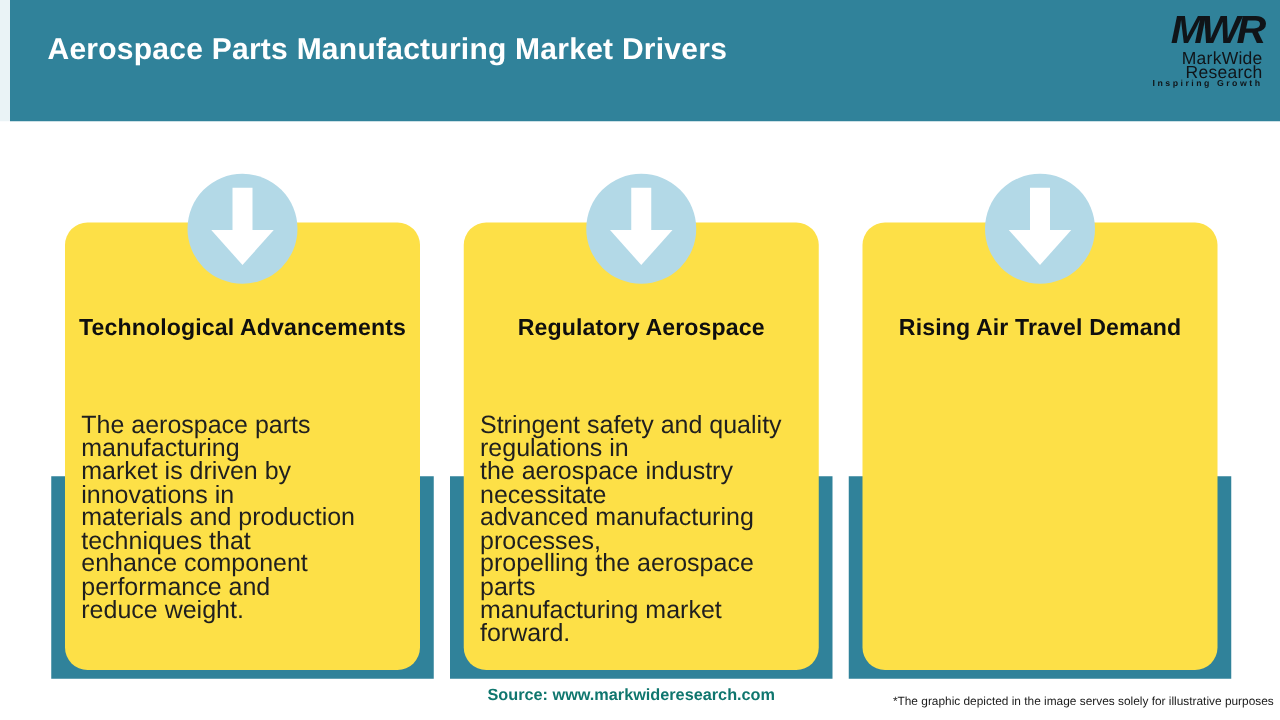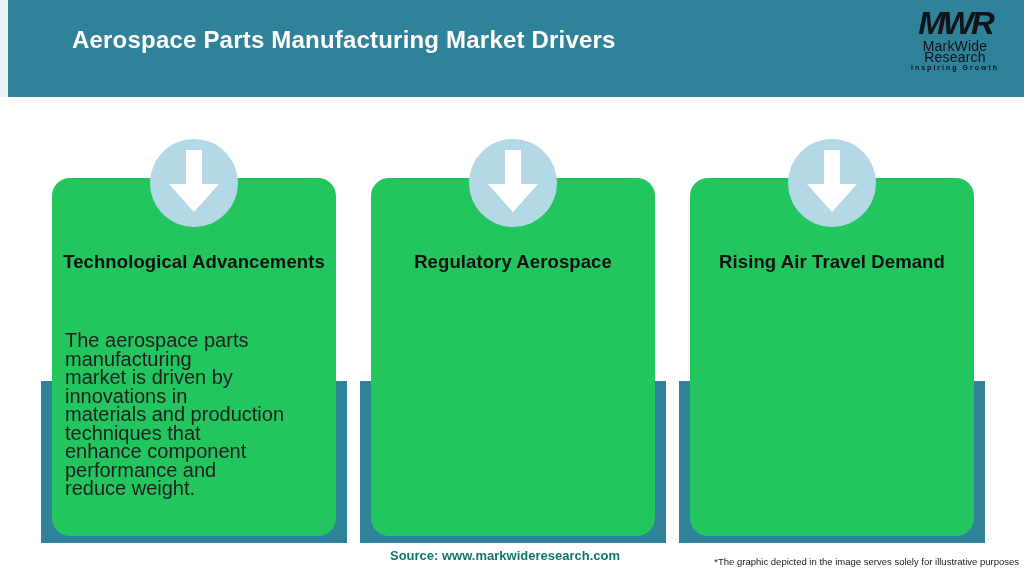--- a/index.html
+++ b/index.html
@@ -12,42 +12,42 @@
   .header-strip{
     position:absolute;left:0;top:0;width:8px;height:97px;
     background:#eaf3f6;
   }
   .header{
     position:absolute;left:8px;top:0;width:1016px;height:97px;
     background:#30829a;
   }
   .header-title{
     position:absolute;left:30px;top:26px;
-    color:#ffffff;font-size:24px;font-weight:bold;letter-spacing:0.2px;margin-left:34px;
+    color:#ffffff;font-size:24px;font-weight:bold;letter-spacing:0.2px;
   }
   .logo{
-    position:absolute;right:14px;top:7px;width:110px;text-align:center;color:#101418;
+    position:absolute;right:14px;top:7px;width:110px;text-align:right;color:#101418;
   }
   .logo-mark{
     font-size:33px;font-weight:900;font-style:italic;letter-spacing:-3px;
     line-height:34px;transform:scaleY(0.95);
   }
   .logo-name{font-size:14px;font-weight:normal;letter-spacing:0.2px;line-height:11px;}
   .logo-tagline{font-size:7px;font-weight:bold;letter-spacing:2px;line-height:9px;}
   
   .backing{
     position:absolute;top:381px;height:162px;width:306px;
     background:#30829a;
   }
   .backing.b1{left:41px;}
   .backing.b2{left:360px;}
   .backing.b3{left:679px;}
   .card{
     position:absolute;top:178px;height:358px;width:284px;
-    background:#22c55e;border-radius:18px;
+    background:#fde047;border-radius:18px;
   }
   .card.c1{left:52px;}
   .card.c2{left:371px;}
   .card.c3{left:690px;}
   .circle{
     position:absolute;top:139px;width:88px;height:88px;border-radius:50%;
     background:#b3d9e7;display:flex;align-items:flex-start;justify-content:center;
   }
   .circle.ci1{left:150px;}
   .circle.ci2{left:469px;}
@@ -93,20 +93,25 @@
   <div class="card-title">Technological Advancements</div>
   <div class="card-body">The aerospace parts manufacturing
 market is driven by innovations in
 materials and production techniques that
 enhance component performance and
 reduce weight.</div>
 </div>
 
 <div class="card c2">
   <div class="card-title">Regulatory Aerospace</div>
+  <div class="card-body">Stringent safety and quality regulations in
+the aerospace industry necessitate
+advanced manufacturing processes,
+propelling the aerospace parts
+manufacturing market forward.</div>
 </div>
 
 <div class="card c3">
   <div class="card-title">Rising Air Travel Demand</div>
 </div>
 
 <div class="circle ci1">
   <span>
     <svg width="54" height="66" viewBox="0 0 54 66">
         <rect x="19" y="0" width="16" height="36" fill="#ffffff"></rect>

